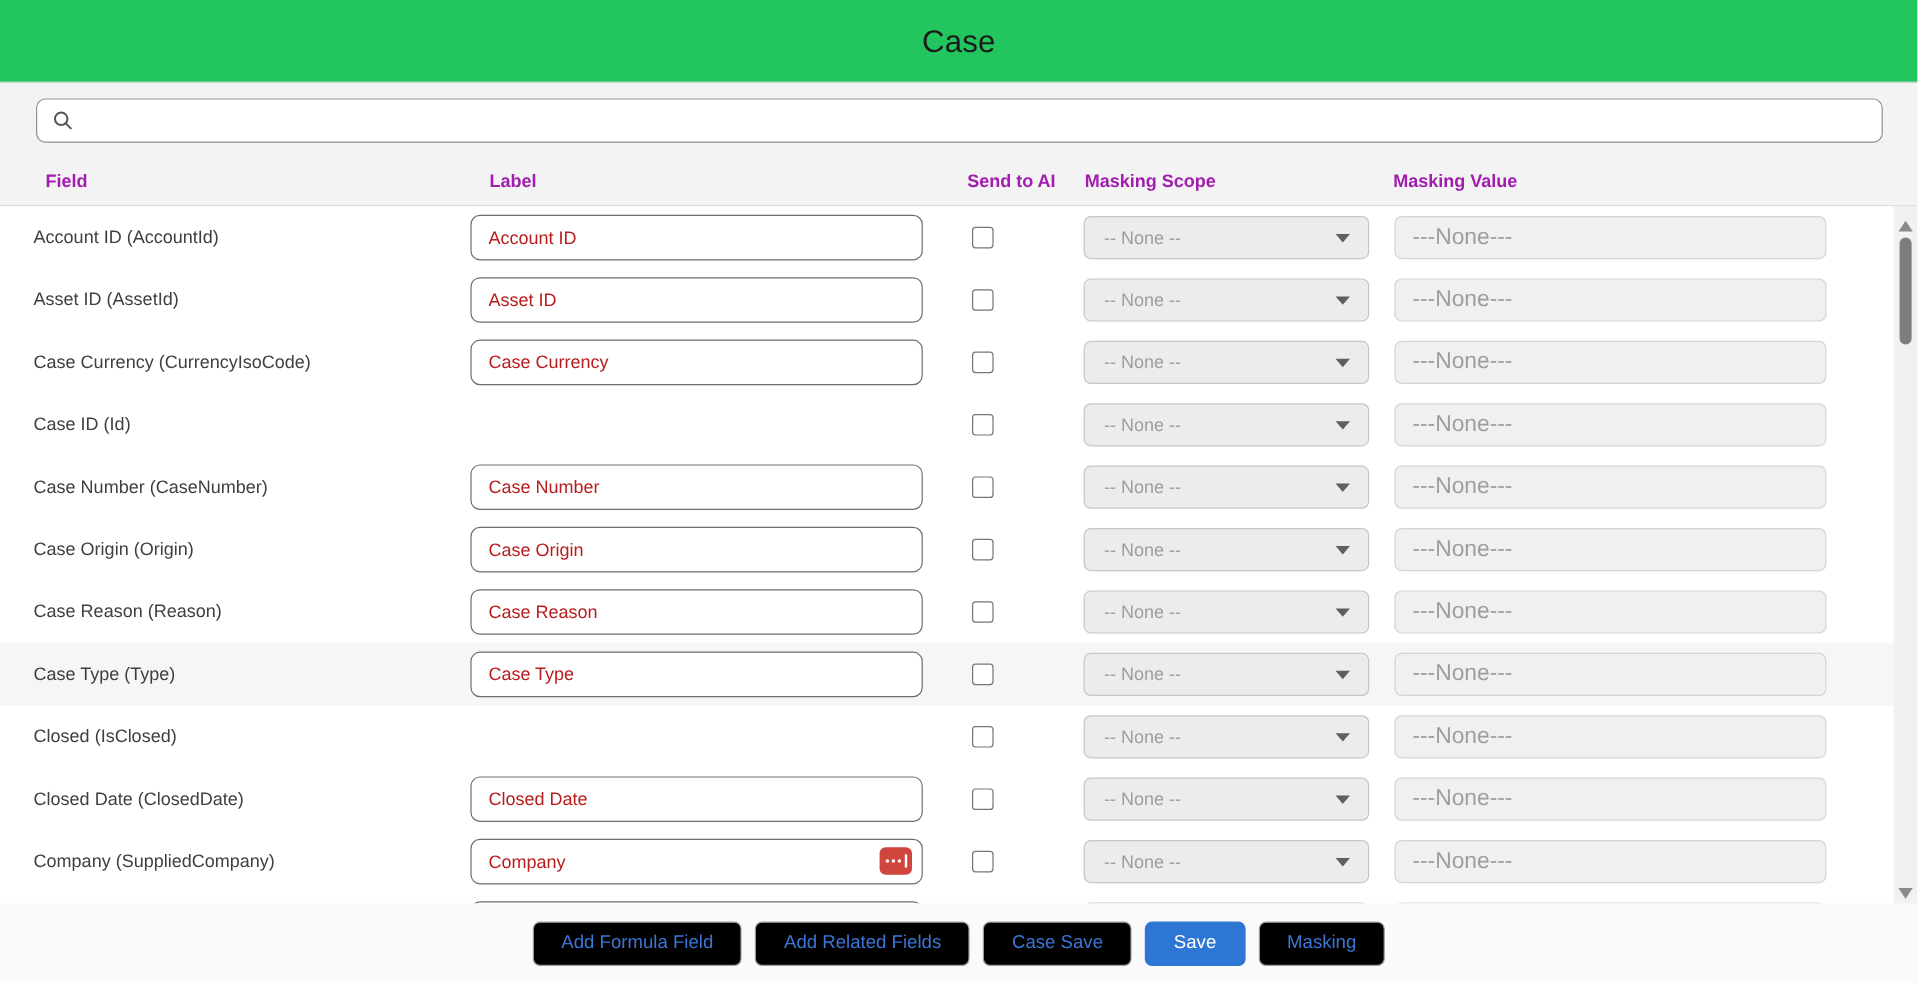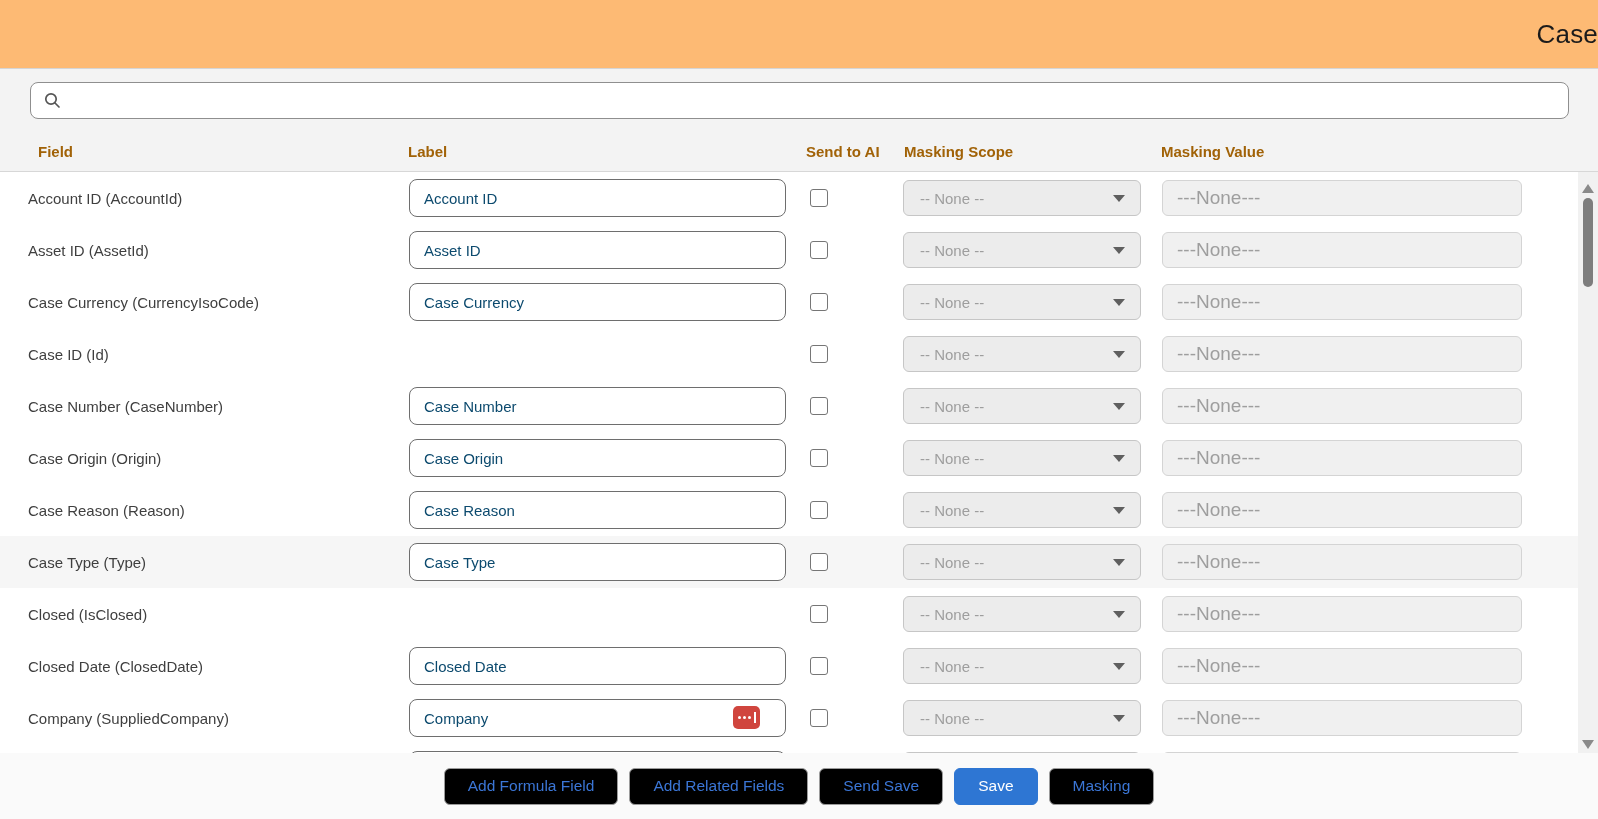--- a/index.html
+++ b/index.html
@@ -3,62 +3,62 @@
 <meta charset="utf-8">
 <style>
   html,body{margin:0;padding:0;}
   body{
     width:1598px;height:819px;position:relative;overflow:hidden;
     background:#ffffff;font-family:"Liberation Sans",sans-serif;
     -webkit-font-smoothing:antialiased;
   }
   
   .titlebar{
-    height:68px;background:#fdba74;border-bottom:1px solid #d5d5d5;
-    display:flex;align-items:center;justify-content:flex-end;
+    height:68px;background:#22c55e;border-bottom:1px solid #d5d5d5;
+    display:flex;align-items:center;justify-content:center;
   }
   .title{font-size:26px;color:#1b1b1b;letter-spacing:.2px;}
 
   
   .toolbar{
     position:relative;background:#f3f3f3;height:102px;
     border-bottom:1px solid #d7d7d7;box-sizing:content-box;
   }
   .searchbox{
     position:absolute;left:30px;top:13px;width:1539px;height:37px;
     background:#fff;border:1px solid #8f8f8f;border-radius:8px;
     display:flex;align-items:center;box-sizing:border-box;padding-left:12px;
   }
   .search-icon{display:flex;align-items:center;margin-right:8px;}
   .search-input{
     flex:1;border:none;outline:none;background:transparent;
     font-size:15px;color:#333;height:100%;font-family:inherit;
   }
   .colheads{position:absolute;top:74px;left:0;width:100%;height:22px;}
   .colheads span{
-    position:absolute;font-size:15px;font-weight:bold;color:#a16207;white-space:nowrap;
+    position:absolute;font-size:15px;font-weight:bold;color:#a21caf;white-space:nowrap;
   }
   .ch-field{left:38px;} .ch-label{left:408px;} .ch-send{left:806px;}
   .ch-scope{left:904px;} .ch-value{left:1161px;}
 
   
   .rows{
     position:absolute;top:172px;left:0;width:1578px;height:581px;
     overflow:hidden;background:#fff;
   }
   .row{position:relative;height:52px;width:100%;}
   .row.highlighted{background:#f6f6f6;}
   .cell-field{
     position:absolute;left:28px;top:50%;transform:translateY(-50%);
     font-size:15px;color:#3f3f3f;white-space:nowrap;
   }
   .label-input{
-    position:absolute;left:409px;top:7px;width:377px;height:38px;
+    position:absolute;left:392px;top:7px;width:377px;height:38px;
     box-sizing:border-box;border:1px solid #6e6e6e;border-radius:8px;
-    background:#fff;font-size:15px;color:#0c4a6e;padding:0 38px 0 14px;
+    background:#fff;font-size:15px;color:#b91c1c;padding:0 38px 0 14px;
     font-family:inherit;outline:none;
   }
   .ext-icon{
     position:absolute;left:733px;top:14px;width:27px;height:23px;
     background:#d0453e;border-radius:5px;display:flex;align-items:center;
     justify-content:center;gap:2px;
   }
   .ext-icon i{display:block;width:3px;height:3px;border-radius:50%;background:#fff;}
   .ext-icon b{display:block;width:2px;height:11px;background:#fff;margin-left:1px;}
   .row-checkbox{
@@ -290,16 +290,16 @@
 
 <div class="scrollbar">
   <div class="sb-up"></div>
   <div class="sb-thumb"></div>
   <div class="sb-down"></div>
 </div>
 
 <div class="footer" id="footer">
     <button class="btn">Add Formula Field</button>
     <button class="btn">Add Related Fields</button>
-    <button class="btn">Send Save</button>
+    <button class="btn">Case Save</button>
     <button class="btn primary">Save</button>
     <button class="btn">Masking</button>
   </div>
 
 </body></html>

